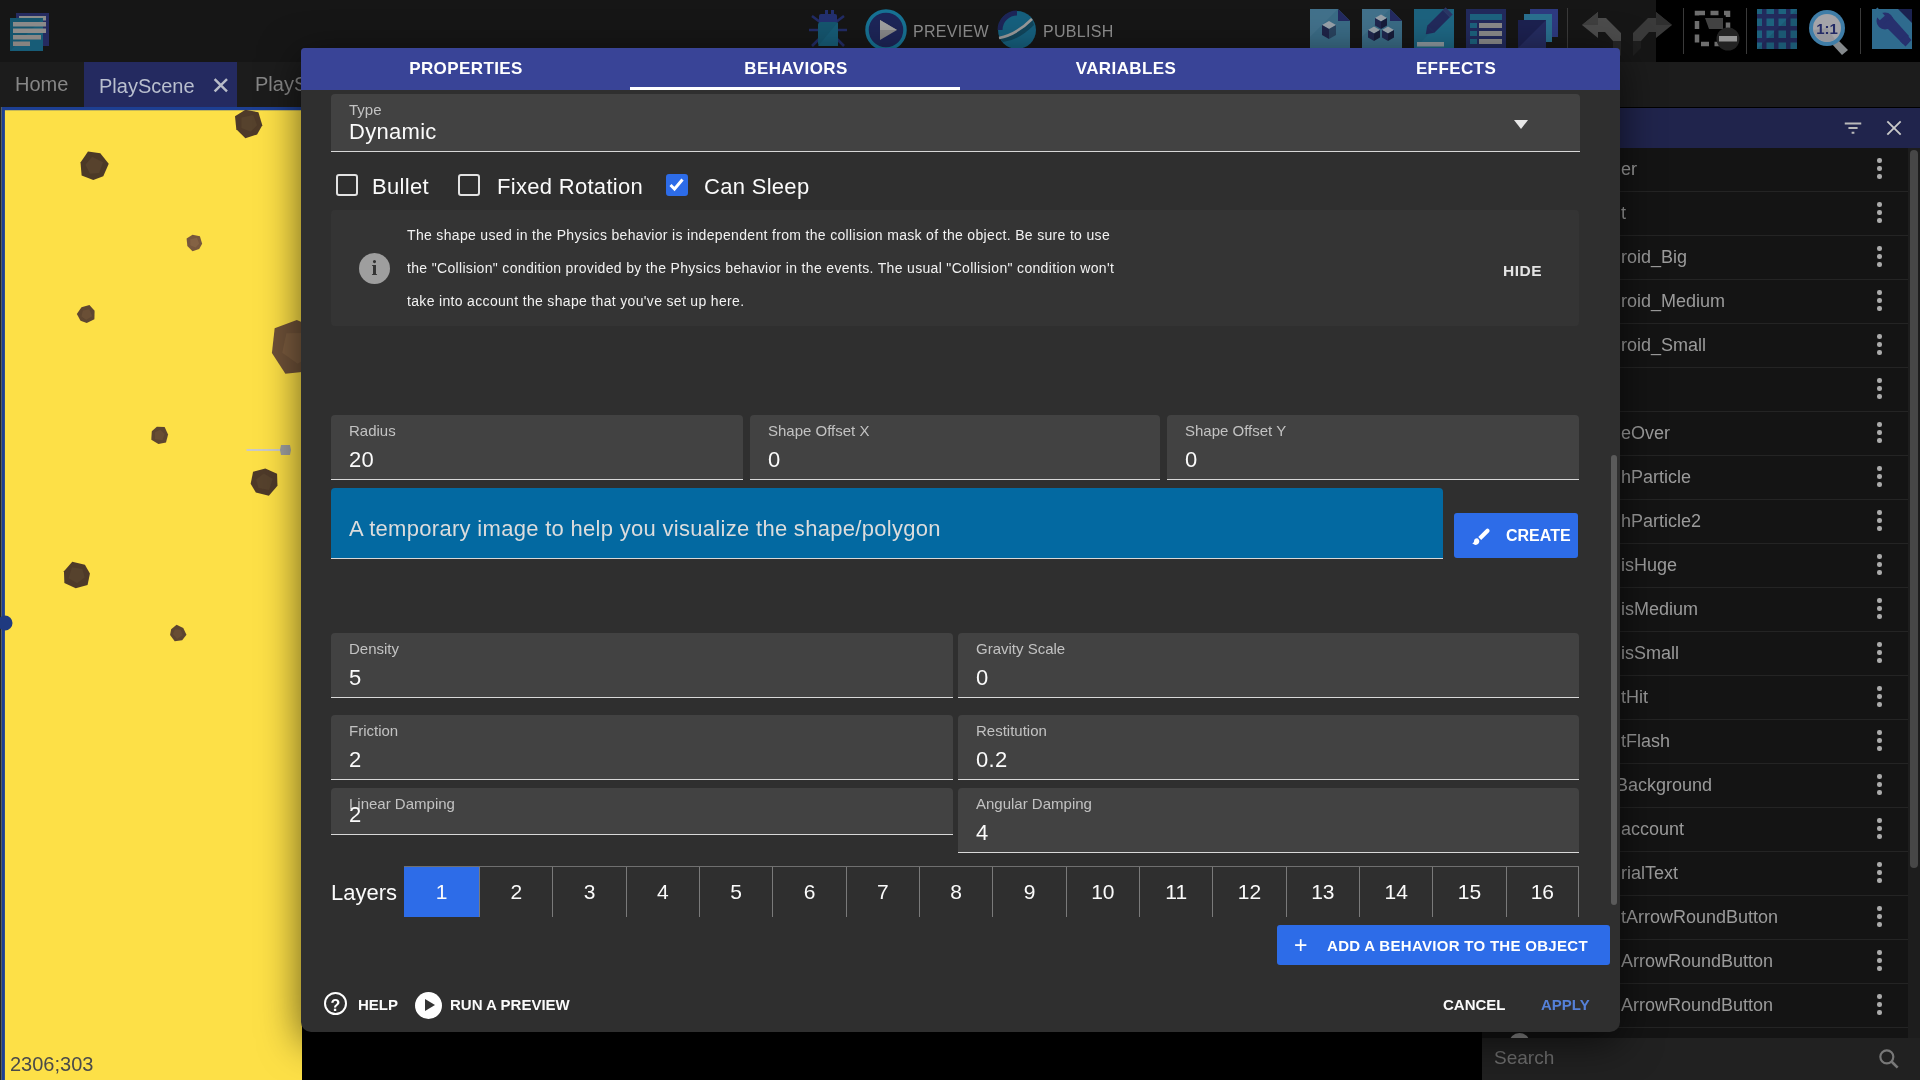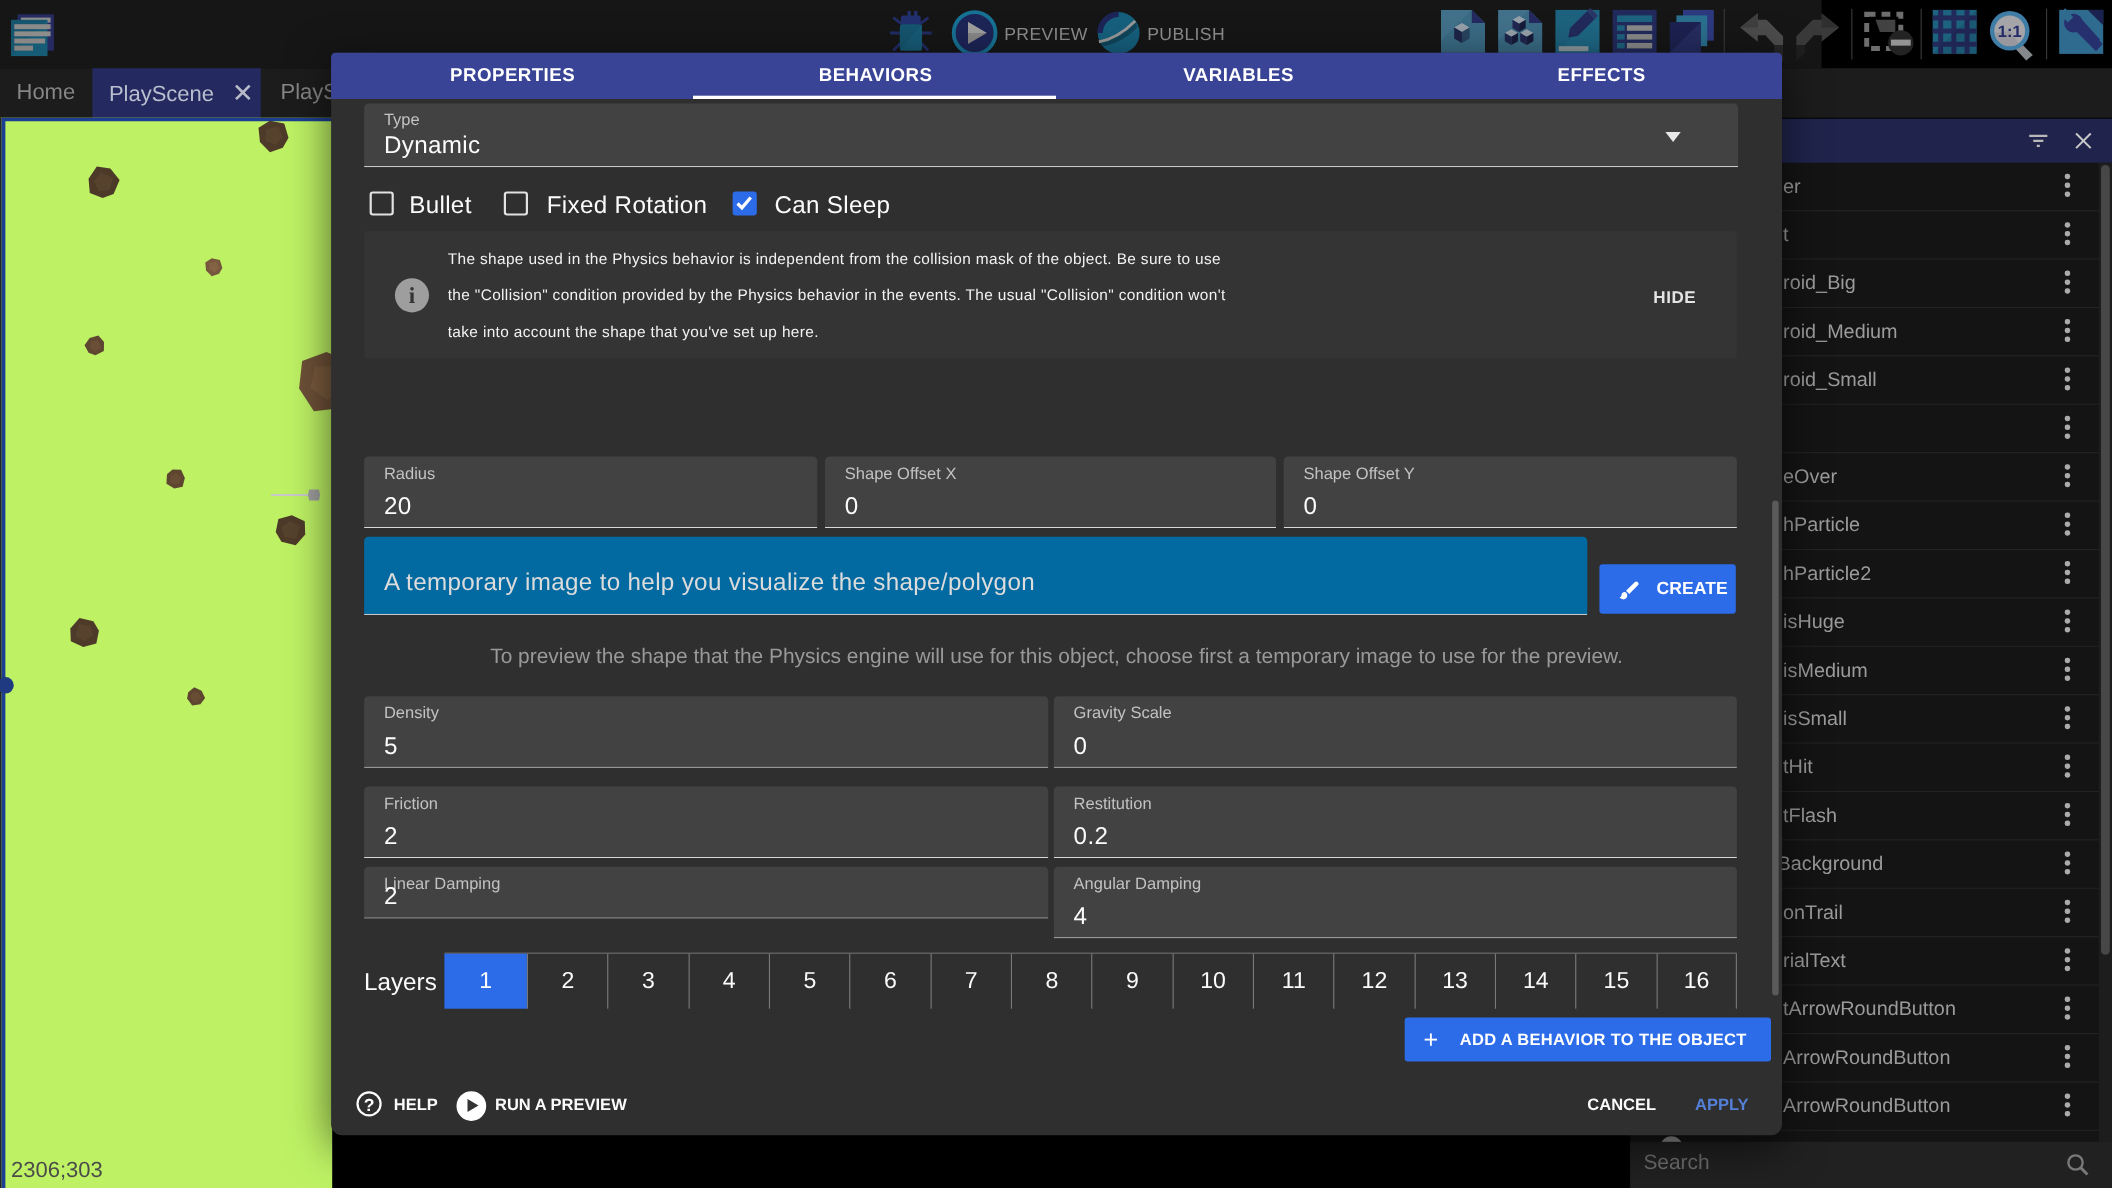--- a/index.html
+++ b/index.html
@@ -7,21 +7,21 @@
   .abs { position:absolute; }
   #stage { position:relative; width:1920px; height:1080px; }
 
   
   #toolbar { left:0; top:0; width:1656px; height:62px; background:#161616; }
   #tabbar  { left:0; top:62px; width:1920px; height:45px; background:#1c1c1c; }
   .tab { position:absolute; top:0; height:45px; line-height:45px; font-size:20px; color:#868686; }
   #tab-active { left:84px; width:153px; background:#242a60; color:#b9bfce; }
 
   
-  #canvas { left:0; top:107px; width:302px; height:973px; background:#bef264; }
+  #canvas { left:0; top:107px; width:302px; height:973px; background:#fde047; }
 
   
   #panel { left:1482px; top:108px; width:438px; height:972px; background:#141414; }
   #panel-header { left:0; top:0; width:438px; height:40px; background:#20244c; }
   .prow { position:absolute; left:0; width:426px; height:44px; border-bottom:1px solid #242424; }
   .prow span { position:absolute; left:139px; top:11px; font-size:18px; color:#9b9b9b; }
   .dots { position:absolute; left:395px; top:10px; width:4px; }
   .dots i { display:block; width:4.5px; height:4.5px; border-radius:50%; background:#ababab; margin-bottom:3.5px; }
   #searchbar { left:1482px; top:1038px; width:438px; height:42px; background:#212121; }
 
@@ -406,21 +406,21 @@
         </div>
       <div class="prow" style="top:656px;">
           <span style="left:134px;">Background</span>
           <div class="dots">
             <i></i>
             <i></i>
             <i></i>
           </div>
         </div>
       <div class="prow" style="top:700px;">
-          <span>onTrail</span>
+          <span>account</span>
           <div class="dots">
             <i></i>
             <i></i>
             <i></i>
           </div>
         </div>
       <div class="prow" style="top:744px;">
           <span>rialText</span>
           <div class="dots">
             <i></i>
@@ -517,21 +517,20 @@
     <div class="field" style="left:30px; top:440px; width:1112px; height:71px; background:#0369a1;">
       <div class="val" style="bottom:16px; color:#dcdcdc;">A temporary image to help you visualize the shape/polygon</div>
     </div>
     <div class="btn" style="left:1153px; top:465px; width:124px; height:45px; border-radius:3px;">
       <svg width="22" height="22" viewBox="0 0 24 24" style="position:absolute;left:16px;top:12px;">
         <path fill="#fff" d="M20.7 4.6c-.9-.9-2.3-.9-3.2 0L9 13.1l3.2 3.2 8.5-8.5c.9-.9.9-2.3 0-3.2zM7.6 14.4c-1.8 0-3.2 1.4-3.2 3.2 0 1.4-1.2 2.1-2 2.1.9 1.2 2.5 2 3.9 2 2.2 0 3.9-1.8 3.9-3.9 0-1.9-1.5-3.4-2.6-3.4z"></path>
       </svg>
       <span style="position:absolute; left:52px; top:14px; font-size:16px;">CREATE</span>
     </div>
 
-    <div class="abs" style="left:0; top:539px; width:1319px; text-align:center; font-size:19px; color:#999;">To preview the shape that the Physics engine will use for this object, choose first a temporary image to use for the preview.</div>
 
     <div class="field" style="left:30px; top:585px; width:622px; height:65px;">
       <div class="lbl">Density</div>
         <div class="val">5</div>
     </div>
     <div class="field" style="left:657px; top:585px; width:621px; height:65px;">
       <div class="lbl">Gravity Scale</div>
         <div class="val">0</div>
     </div>
 

